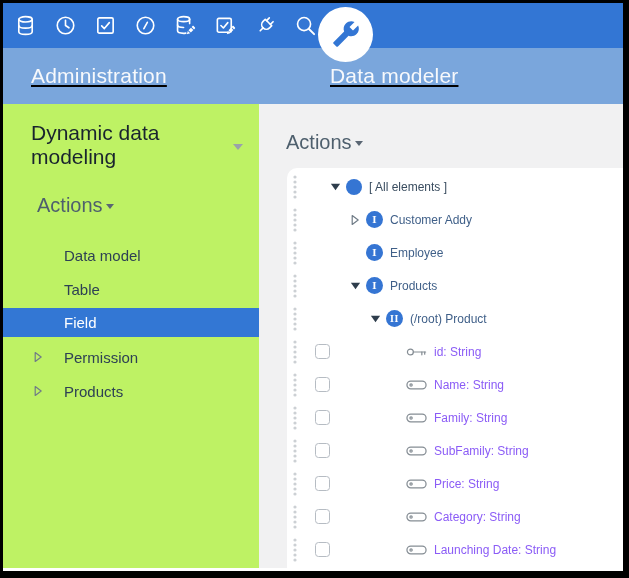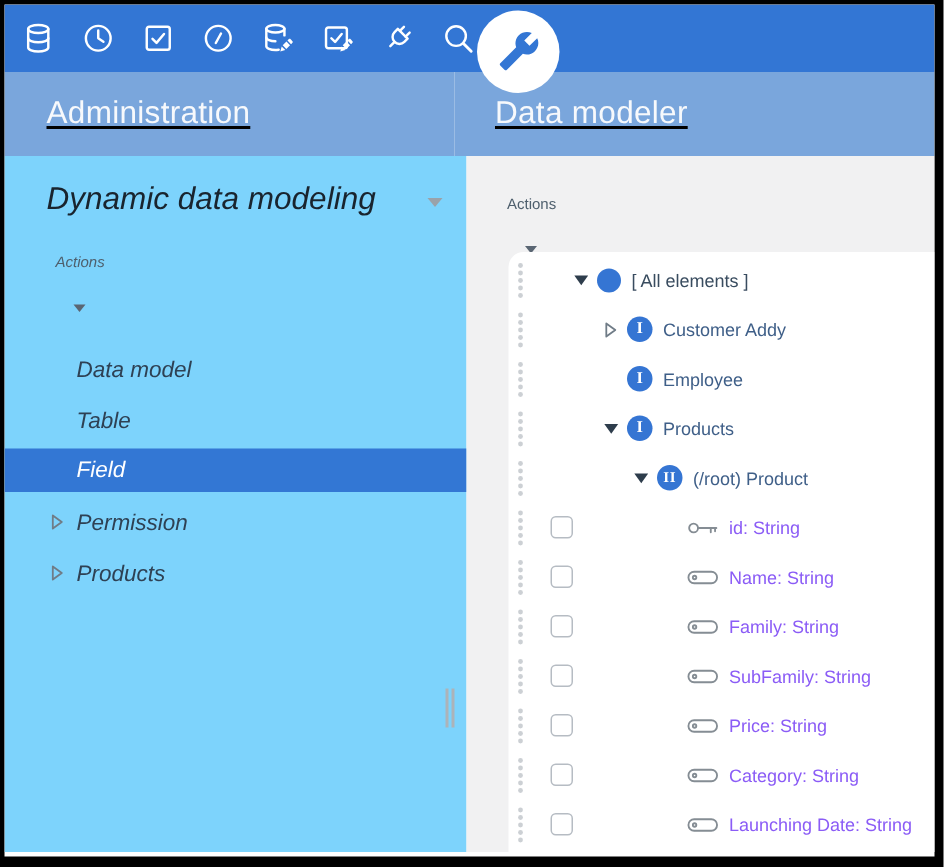--- a/index.html
+++ b/index.html
@@ -34,45 +34,45 @@
     background:#7aa6dc; color:#f7f9fc; font-size:21px; letter-spacing:.2px;
     display:flex; align-items:center;
   }
   .hdr-left  { width:300px; padding-left:28px; }
   .hdr-right { flex:1; padding-left:27px; }
 
   
   .body { display:flex; height:464px; position:relative; }
 
   
-  .left-panel { width:308px; background:#7dd3fc; position:relative;font-style:italic; }
+  .left-panel { width:256px; background:#bef264; position:relative; }
   .lp-title {
     margin:17px 16px 0 28px; font-size:21px; color:#19242e;
     display:flex; align-items:center; justify-content:space-between;
   }
   .title-caret {
     width:0; height:0; border-left:5px solid transparent; border-right:5px solid transparent;
     border-top:6px solid #9aa2aa; margin-top:4px; cursor:pointer;
   }
   .actions {
-    font-size:10px; color:#4e5f6d; display:flex; align-items:center; gap:20px;
-    cursor:pointer; width:max-content;flex-direction:column;
+    font-size:20px; color:#4e5f6d; display:flex; align-items:center; gap:3px;
+    cursor:pointer; width:max-content;
   }
   .lp-actions { margin:25px 0 0 34px; }
   .actions-caret {
     width:0; height:0; border-left:4.5px solid transparent; border-right:4.5px solid transparent;
     border-top:5.5px solid #5a6673; margin-top:2px;
   }
   .menu { margin-top:21px; }
   .menu-item {
     height:34px; display:flex; align-items:center; font-size:15px;
     color:#2e4154; cursor:pointer;
   }
   .mi-caret { width:15px; margin-left:30px; display:flex; align-items:center; }
-  .mi-label { margin-left:3px; }
+  .mi-label { margin-left:16px; }
   .menu-item.selected { background:#3377d4; height:29px; margin:2px 0 3px 0; }
   .menu-item.selected .mi-label { color:#ffffff; }
 
   .resize-grip {
     position:absolute; left:294px; top:355px; height:26px; width:8px;
     display:flex; gap:2px; cursor:col-resize;
   }
   .resize-grip i { width:2px; height:100%; background:#adb3b8; display:block; }
 
   

